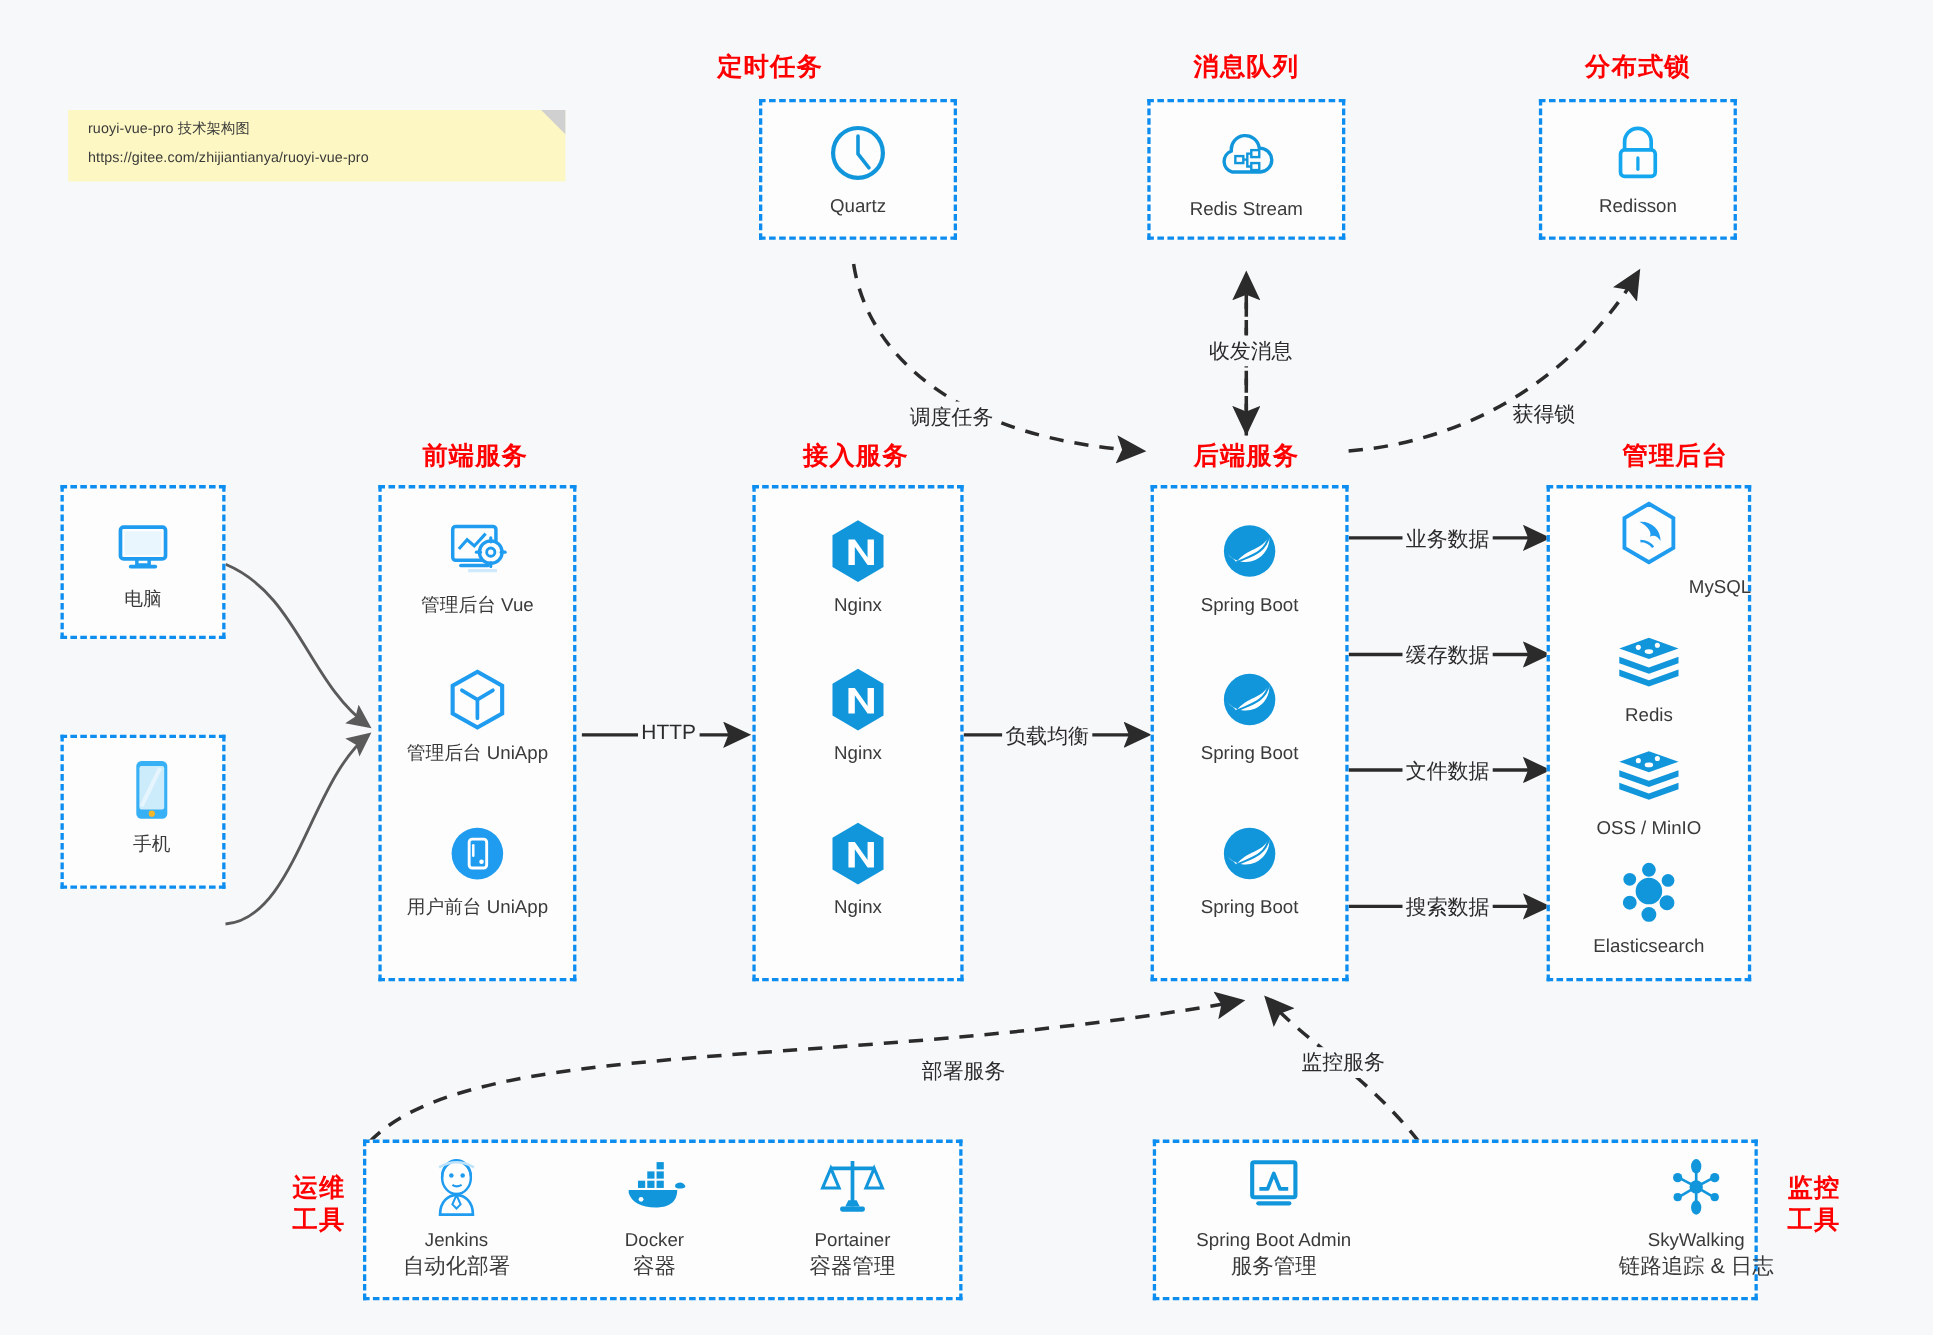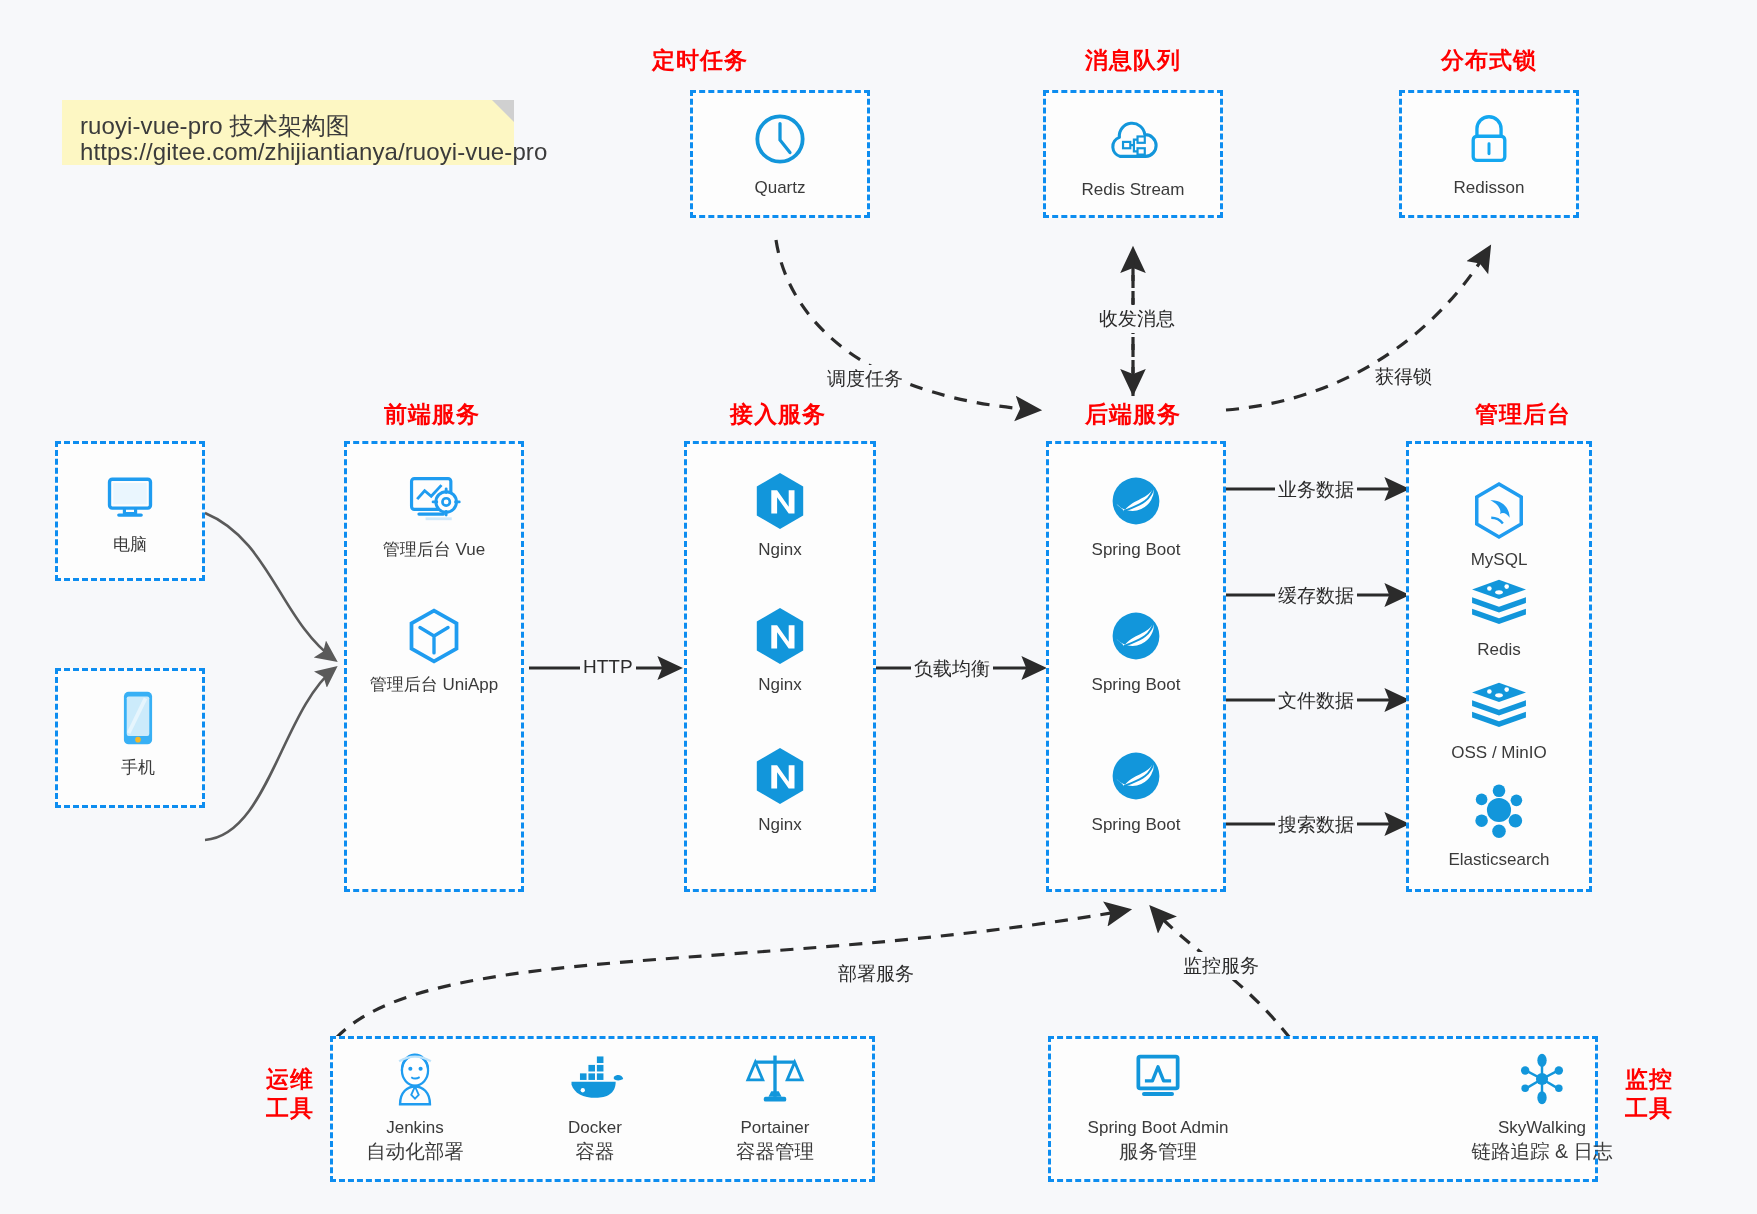--- a/index.html
+++ b/index.html
@@ -17,21 +17,21 @@
   .note{
     position:absolute;left:62px;top:100px;width:452px;height:65px;
     background:#fdf7c3;
   }
   .note .fold{
     position:absolute;right:0;top:0;width:0;height:0;
     border-left:22px solid transparent;border-top:22px solid #d0d0d0;
   }
   .note .lines{
     position:absolute;left:18px;top:7px;right:10px;
-    font-size:24px;color:#3b3b3b;line-height:1.55;letter-spacing:.1px;
+    font-size:13px;color:#3b3b3b;line-height:1.55;letter-spacing:.1px;
     white-space:pre;
   }
 
   
   .gtitle{
     position:absolute;color:#ff0000;font-weight:bold;font-size:23px;
     letter-spacing:1px;text-align:center;white-space:nowrap;
   }
   .gtitle.side{line-height:1.25;}
 
@@ -200,20 +200,31 @@
   </div>
   <div class="node" style="left:344px;top:605px;width:180px;">
     <div class="ico">
       <svg width="62" height="60" viewBox="0 0 64 64">
         <path d="M32 5 L56 18.5 L56 45.5 L32 59 L8 45.5 L8 18.5 Z" fill="none" stroke="#1f9cf0" stroke-width="4"></path>
         <path d="M32 32 L32 50 M32 32 L17 23 M32 32 L47 23" fill="none" stroke="#1f9cf0" stroke-width="3.6" stroke-linecap="round"></path>
       </svg>
     </div>
     <div class="cap">管理后台 UniApp</div>
   </div>
+  <div class="node" style="left:344px;top:745px;width:180px;">
+    <div class="ico">
+      <svg width="60" height="60" viewBox="0 0 64 64">
+        <circle cx="32" cy="32" r="25" fill="#1f9cf0"></circle>
+        <rect x="24" y="18" width="17" height="28" rx="3" fill="none" stroke="#ffffff" stroke-width="2.8"></rect>
+        <line x1="28" y1="24" x2="28" y2="34" stroke="#ffffff" stroke-width="2.4" stroke-linecap="round"></line>
+        <circle cx="36" cy="40" r="2.2" fill="#ffffff"></circle>
+      </svg>
+    </div>
+    <div class="cap">用户前台 UniApp</div>
+  </div>
 
   <div class="dbox" style="left:684px;top:441px;width:192px;height:451px;"></div>
   <div class="node" style="left:684px;top:470px;width:192px;">
     <div class="ico">
       <svg width="58" height="62" viewBox="0 0 60 64">
           <path d="M30 3 L54 17 L54 47 L30 61 L6 47 L6 17 Z" fill="#1296db"></path>
           <path d="M21 45 L21 21 L27 21 L39 38 L39 21 L45 21 L45 45 L39 45 L27 28 L27 45 Z" fill="#ffffff"></path>
         </svg>
     </div>
     <div class="cap">Nginx</div>
@@ -263,21 +274,21 @@
       <svg width="58" height="58" viewBox="0 0 62 62">
         <circle cx="31" cy="31" r="25" fill="#1296db"></circle>
         <path d="M10 34 A23 23 0 0 0 50 16 C44 30 28 28 18 42 C17 39 12 37 10 34 Z" fill="#ffffff"></path>
         <path d="M50 16 C46 34 30 36 18 42" fill="none" stroke="#1296db" stroke-width="2"></path>
       </svg>
     </div>
     <div class="cap">Spring Boot</div>
   </div>
 
   <div class="dbox" style="left:1406px;top:441px;width:186px;height:451px;"></div>
-  <div class="node" style="left:1406px;top:480px;width:186px;">
+  <div class="node" style="left:1406px;top:454px;width:186px;text-align:right;">
     <div class="ico">
       <svg width="58" height="60" viewBox="0 0 60 62">
         <path d="M30 3 L53 16.5 L53 44.5 L30 58 L7 44.5 L7 16.5 Z" fill="none" stroke="#1f9cf0" stroke-width="3.6"></path>
         <path d="M21 20 C32 19 41 27 41 38 C38 33 34 32 31 34 C33 30 29 24 21 20 Z" fill="#1f9cf0"></path>
         <path d="M22 38 C27 38 31 40 34 44" fill="none" stroke="#1f9cf0" stroke-width="2.4"></path>
       </svg>
     </div>
     <div class="cap">MySQL</div>
   </div>
   <div class="node" style="left:1406px;top:570px;width:186px;">

